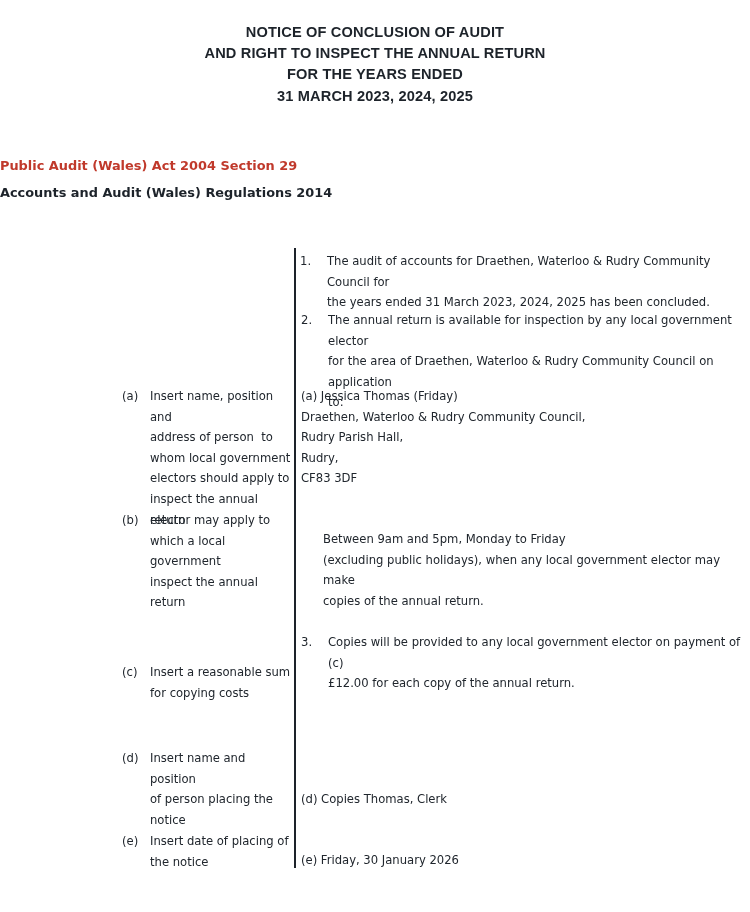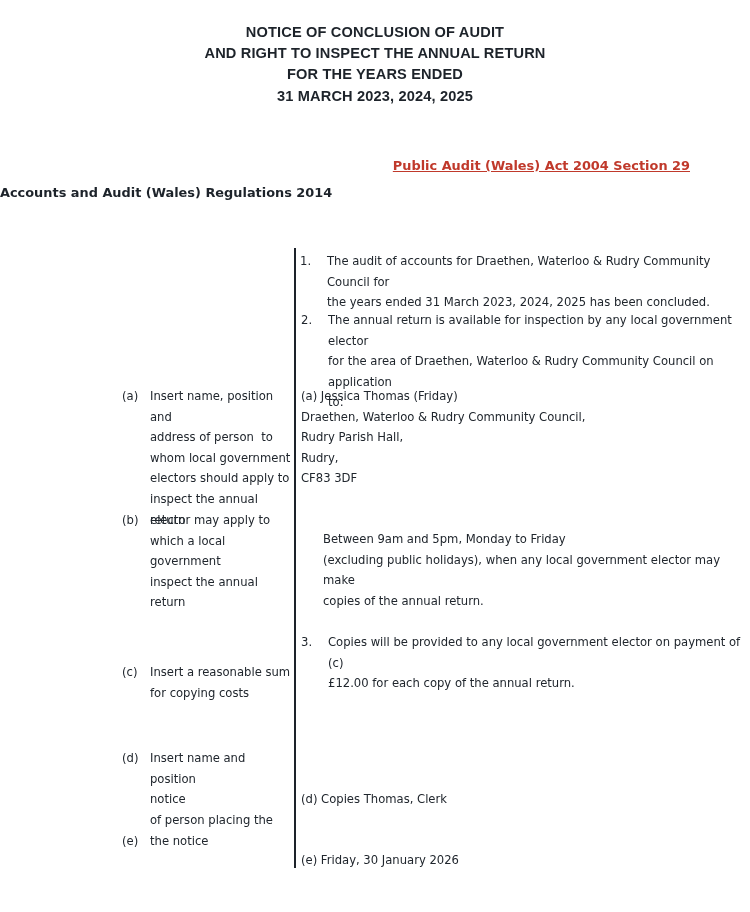--- a/index.html
+++ b/index.html
@@ -31,25 +31,24 @@
     letter-spacing: 0.15px;
     color: #1d232a;
   }
   .doc-title .tline { display: block; white-space: pre; }
 
   .subtitle-red {
     position: absolute;
     top: 158px;
     left: 0;
     width: 690px;
-    text-align: right;
+    text-align: left;
     font-weight: bold;
     font-size: 12.9px;
     color: #c0392b;
-    text-decoration: underline;
   }
   .subtitle-black {
     position: absolute;
     top: 185px;
     left: 0;
     width: 750px;
     text-align: left;
     font-weight: bold;
     font-size: 12.9px;
     color: #1d232a;
@@ -188,31 +187,32 @@
   <span class="txt">
     <span class="ln">Insert a reasonable sum</span>
     <span class="ln">for copying costs</span>
   </span>
 </div>
 
 <div class="note" style="left:122px; top:748px;">
   <span class="tag">(d)</span>
   <span class="txt">
     <span class="ln">Insert name and position</span>
+    <span class="ln">of person placing the</span>
     <span class="ln">notice</span>
-    <span class="ln">of person placing the</span>
   </span>
 </div>
 
 <div class="blk" style="left:301px; top:789px; width:430px;">
   <span class="ln">(d) Copies Thomas, Clerk</span>
 </div>
 
 <div class="note" style="left:122px; top:831px;">
   <span class="tag">(e)</span>
   <span class="txt">
+    <span class="ln">Insert date of placing of</span>
     <span class="ln">the notice</span>
   </span>
 </div>
 
 <div class="blk" style="left:301px; top:850px; width:430px;">
   <span class="ln">(e) Friday, 30 January 2026</span>
 </div>
 
 </body></html>

